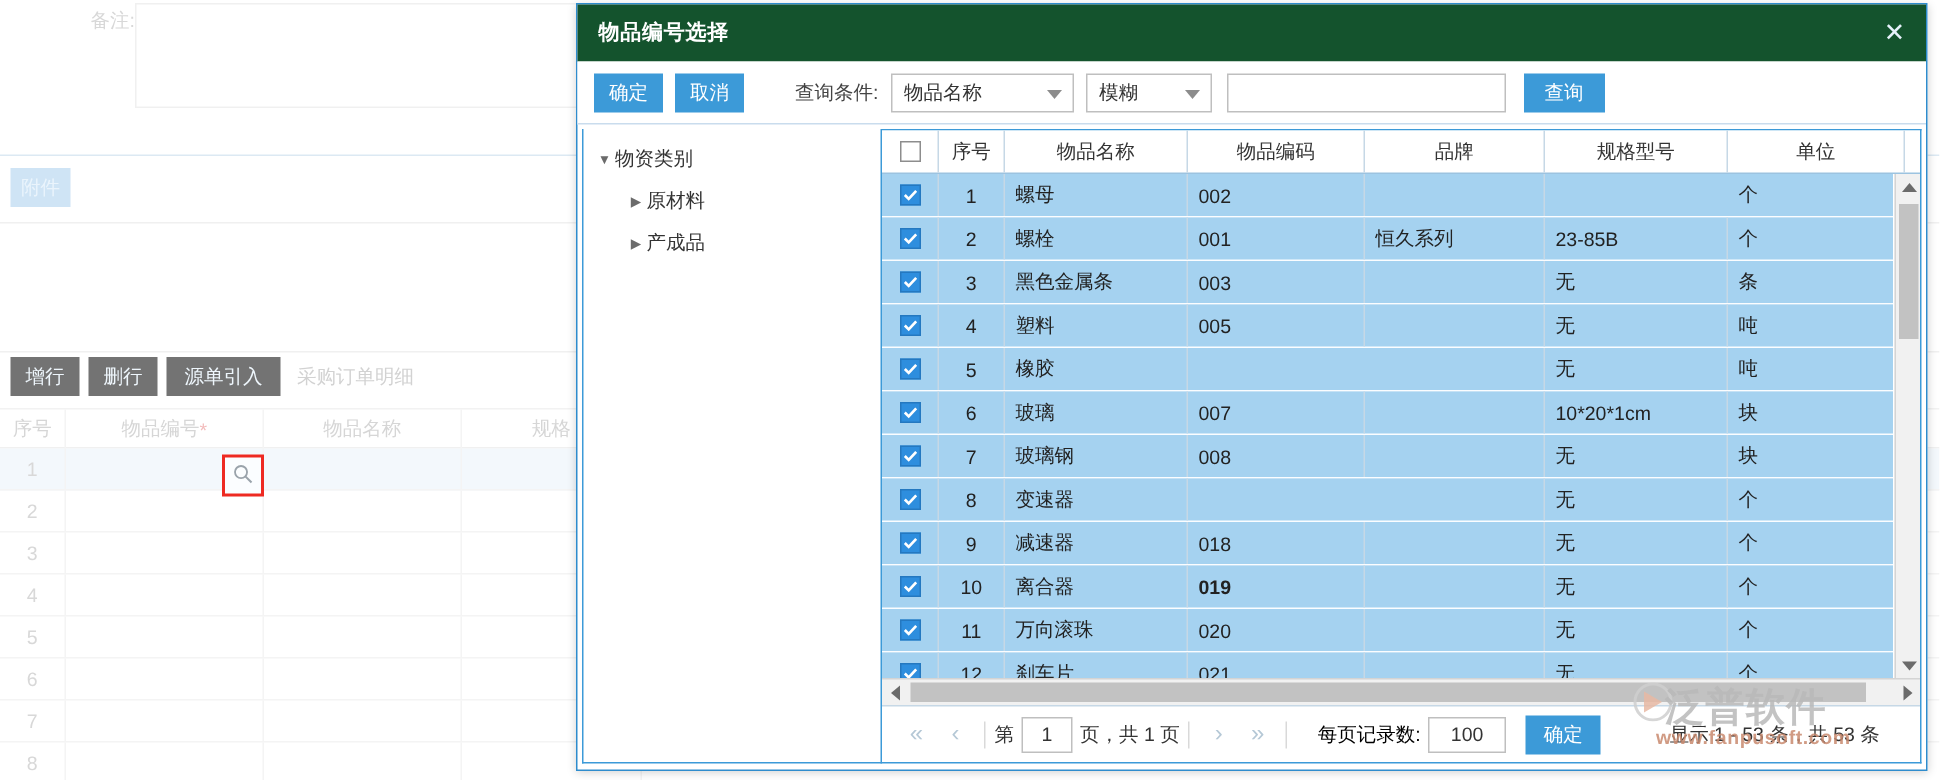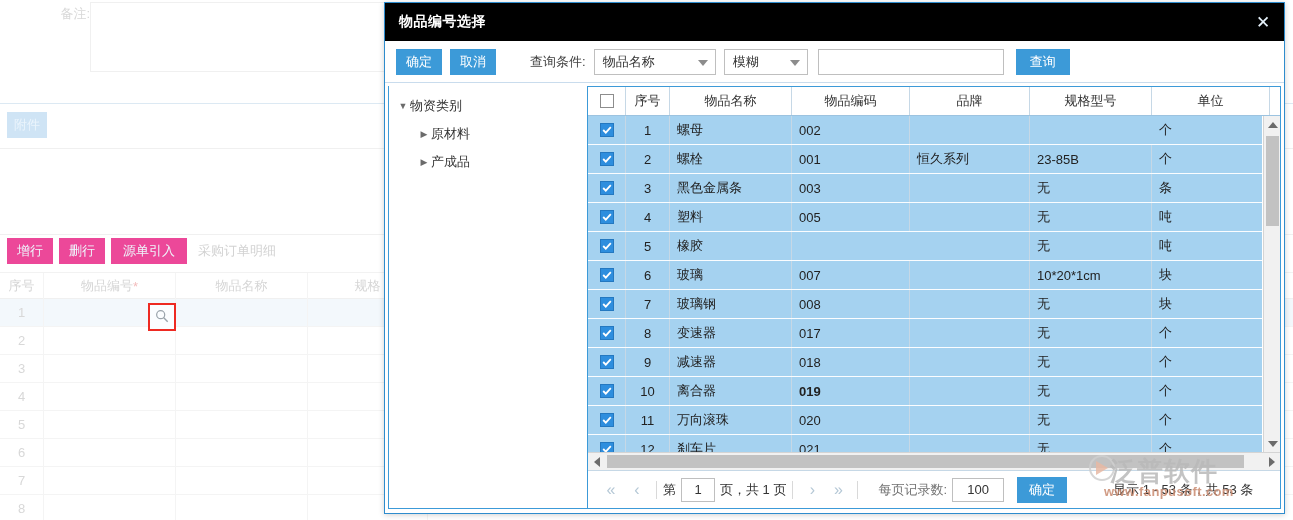--- a/index.html
+++ b/index.html
@@ -34,21 +34,21 @@
   .bg-attach-btn {
     position: absolute; left: 7px; top: 112px; width: 40px; height: 26px;
     background: #cfe4f5; color: #eaf4fc; font-size: 13px;
     display: flex; align-items: center; justify-content: center;
   }
   .bg-toolbar {
     position: absolute; left: 0; top: 238px; width: 1293px; height: 30px;
   }
   .bg-tb-btn {
     position: absolute; top: 0; height: 26px;
-    background: #ec4899; color: #eef6fc; font-size: 13px;
+    background: #737373; color: #eef6fc; font-size: 13px;
     display: flex; align-items: center; justify-content: center; padding: 0 8px;
   }
   .bg-tb-tab {
     position: absolute; top: 0; height: 26px; left: 198px;
     color: #d2d2d2; font-size: 13px; display: flex; align-items: center;
   }
   .bg-grid-head {
     position: absolute; left: 0; top: 272px; width: 1293px; height: 27px;
     border-top: 1px solid #f2f2f2; border-bottom: 1px solid #f0f0f0;
     color: #d6d6d6;
@@ -82,21 +82,21 @@
 
   
   .modal {
     position: absolute; left: 384px; top: 2px;
     width: 901px; height: 512px;
     background: #fff;
     border: 1px solid #2e8ccd;
     box-shadow: 0 1px 6px rgba(0,0,0,.18);
   }
   .modal-title {
-    position: relative; height: 38px; background: #000000;
+    position: relative; height: 38px; background: #14532d;
     display: flex; align-items: center;
   }
   .modal-title .t {
     color: #fff; font-size: 14px; font-weight: bold; margin-left: 14px;
     letter-spacing: .5px;
   }
   .modal-close {
     position: absolute; right: 10px; top: 8px;
     width: 22px; height: 22px; color: #e6f2fb; font-size: 17px;
     display: flex; align-items: center; justify-content: center; cursor: pointer;
@@ -252,21 +252,21 @@
     user-select: none;
   }
   .pg-sep { width: 1px; height: 18px; background: #d9d9d9; margin: 0 6px; }
   .pg-txt { font-size: 13px; color: #333; }
   .pg-input {
     width: 34px; height: 24px; border: 1px solid #bfbfbf; text-align: center;
     font-size: 13px; margin: 0 5px; color: #333; outline: none; background: #fff;
     font-family: "Liberation Sans", "DejaVu Sans", sans-serif;
   }
   .pg-input.big { width: 52px; }
-  .pg-label { font-size: 13px; color: #737373; margin-left: 14px; }
+  .pg-label { font-size: 13px; color: #000000; margin-left: 14px; }
   .pg-ok {
     height: 26px; padding: 0 12px; margin-left: 8px;
     background: #3c9ad8; color: #fff; font-size: 13px; border: none;
     display: inline-flex; align-items: center; cursor: pointer;
   }
   .pg-info { font-size: 13px; color: #333; margin-left: 46px; }
 
   
   .wm {
     position: absolute; right: 4px; bottom: 2px;
@@ -548,21 +548,20 @@
               <div class="grow">
                 <div class="gc ctr" style="left: 0px; width: 38px;">
                   <span class="cb">
                     <svg viewBox="0 0 10 10">
                       <path d="M1.2 5 L3.8 7.6 L8.8 2.2" fill="none" stroke="#fff" stroke-width="1.8"></path>
                     </svg>
                   </span>
                 </div>
                 <div class="gc ctr" style="left: 38px; width: 44px;">8</div>
                 <div class="gc " style="left: 82px; width: 122px;">变速器</div>
-                <div class="gc " style="left: 204px; width: 118px;">017</div>
                 <div class="gc " style="left: 322px; width: 120px;"></div>
                 <div class="gc " style="left: 442px; width: 122px;">无</div>
                 <div class="gc " style="left: 564px; width: 118px;">个</div>
               </div>
               <div class="grow">
                 <div class="gc ctr" style="left: 0px; width: 38px;">
                   <span class="cb">
                     <svg viewBox="0 0 10 10">
                       <path d="M1.2 5 L3.8 7.6 L8.8 2.2" fill="none" stroke="#fff" stroke-width="1.8"></path>
                     </svg>

